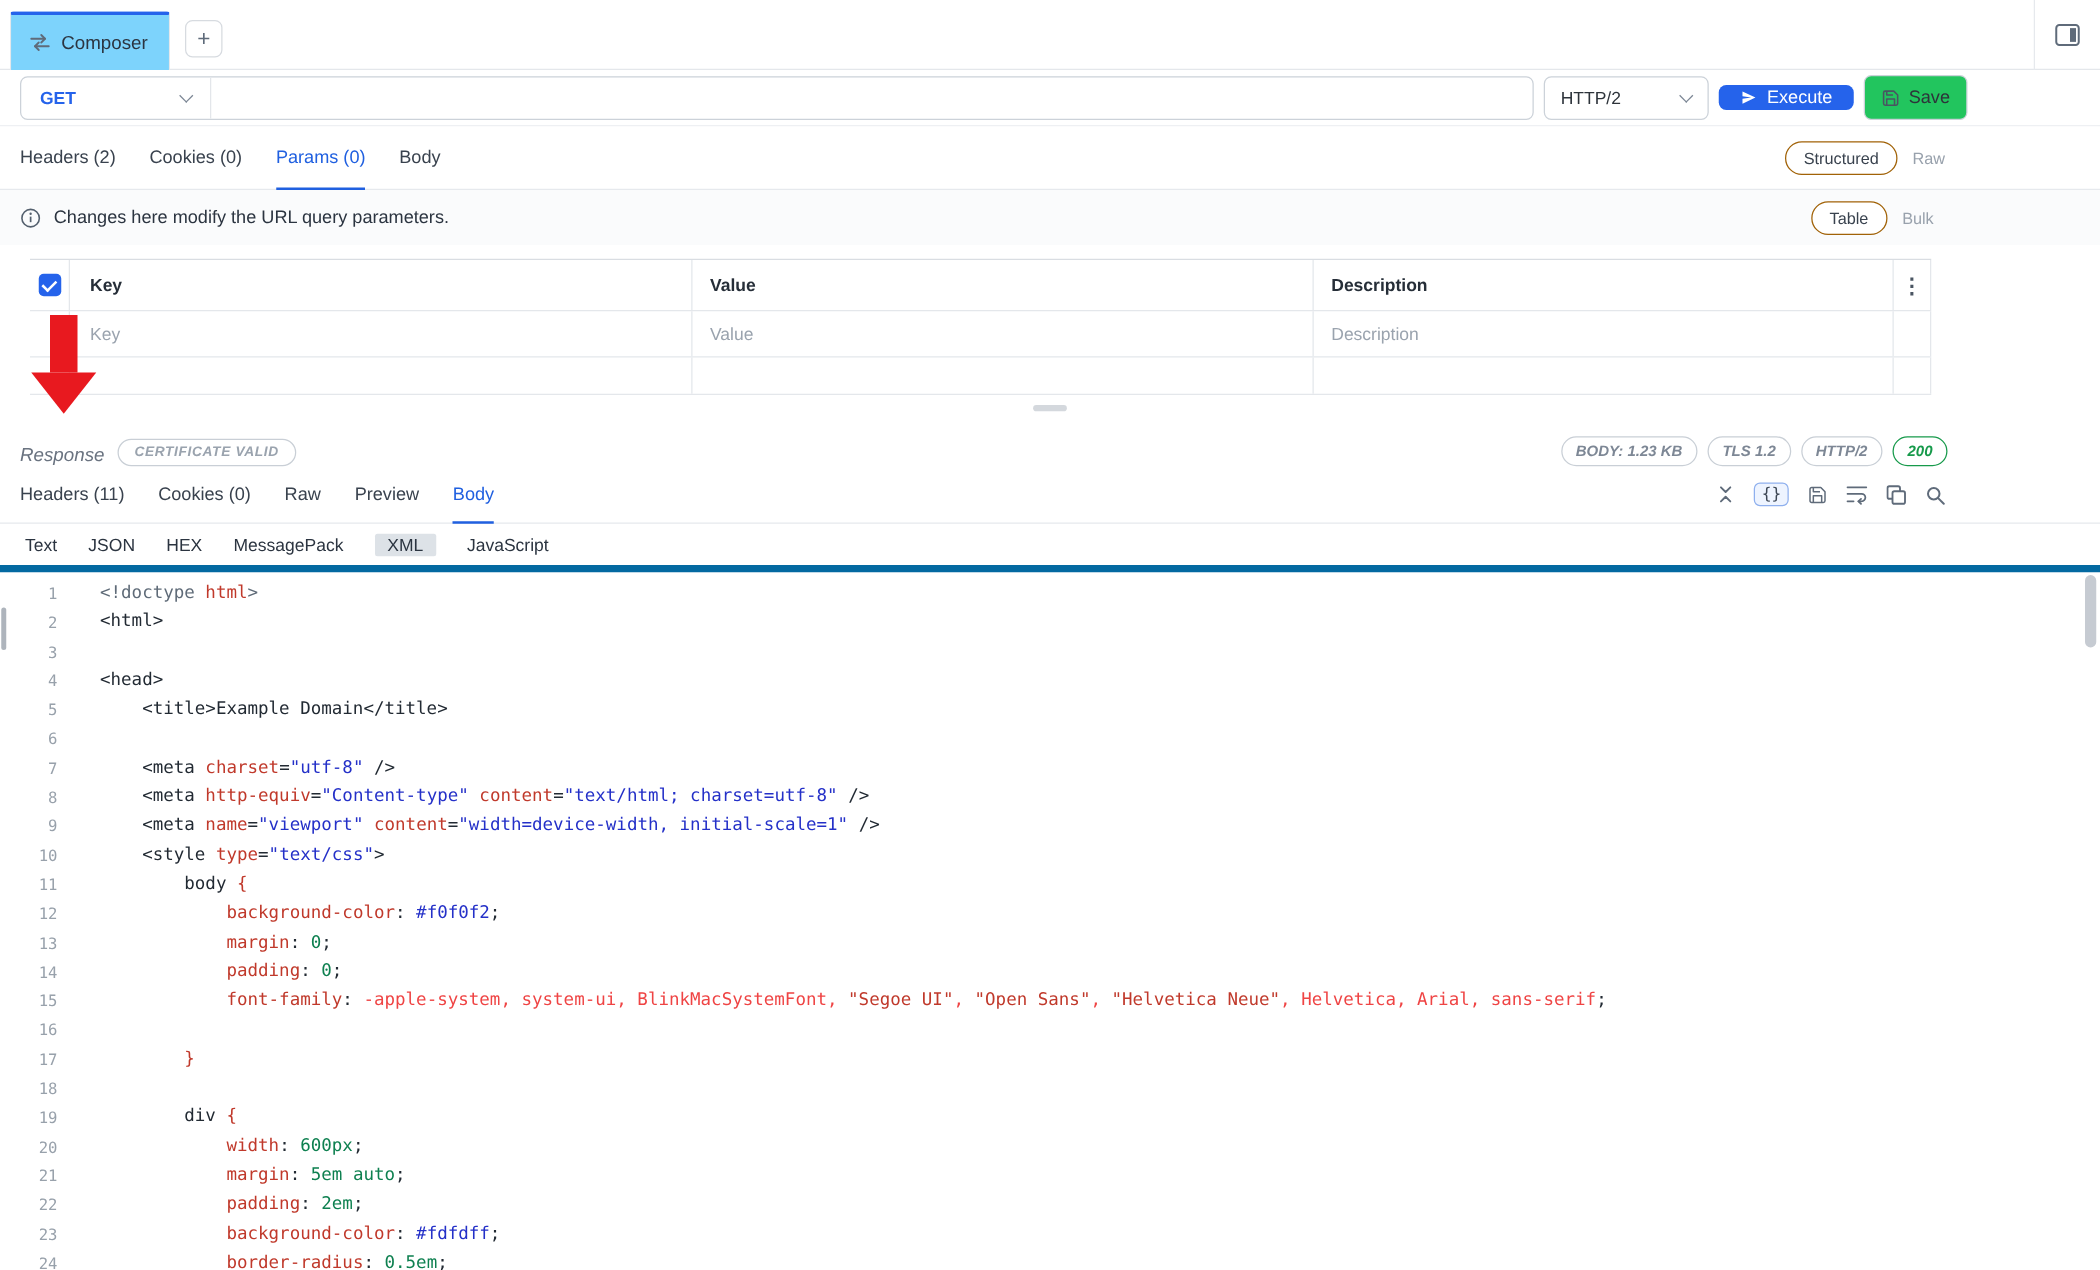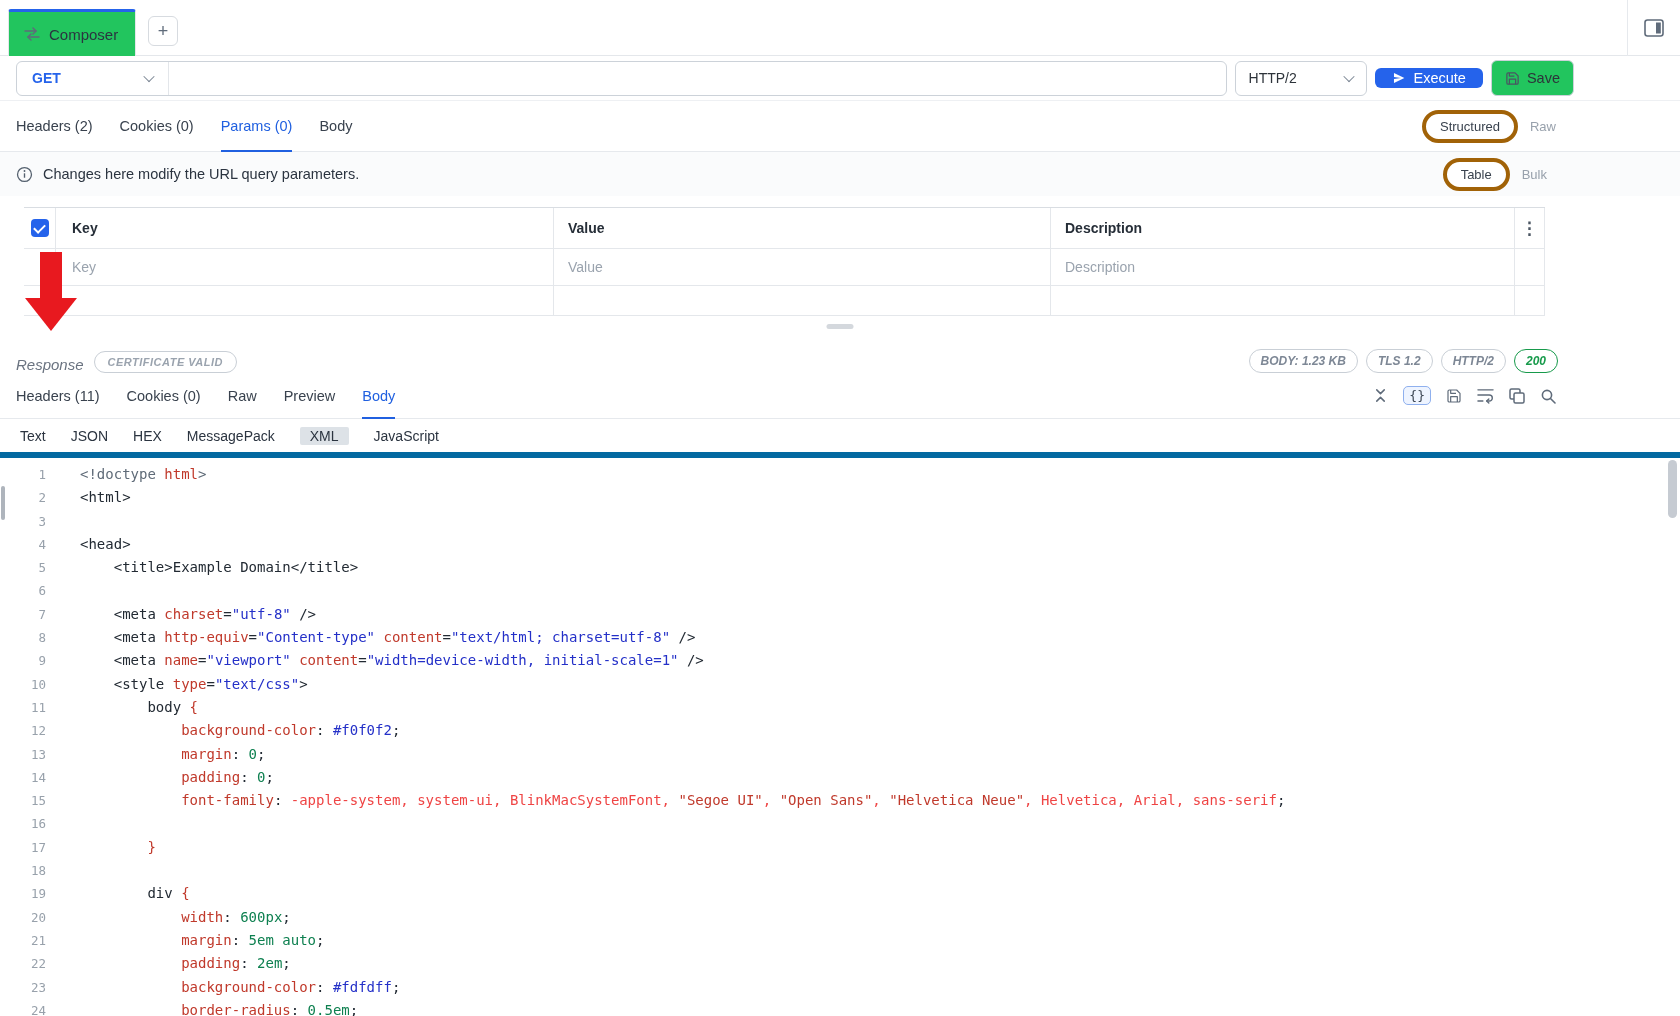--- a/index.html
+++ b/index.html
@@ -3,21 +3,21 @@
 <meta charset="utf-8">
 <style>
   * { margin:0; padding:0; box-sizing:border-box; }
   html,body { width:1680px; height:1016px; background:#fff; overflow:hidden; position:relative;
               font-family:"Liberation Sans", sans-serif; color:#2b3440; }
 
   
   .topbar { height:56px; border-bottom:1px solid #e4e7eb; display:flex; align-items:flex-end; position:relative; background:#fff; }
   .composer-tab { margin-left:8px; height:47px; min-width:128px; border:1px solid #e4e7eb; border-top:3px solid #2563eb;
                   border-bottom:none; border-radius:3px 3px 0 0; display:flex; align-items:center; gap:9px;
-                  padding:0 15px; font-size:15px; color:#2b3440; background:#22c55e; margin-bottom:-1px; z-index:2; }
+                  padding:0 15px; font-size:15px; color:#2b3440; background:#7dd3fc; margin-bottom:-1px; z-index:2; }
   .plus-btn { width:30px; height:30px; border:1px solid #d7dbe0; border-radius:6px; margin:0 0 9px 12px;
               display:flex; align-items:center; justify-content:center; color:#5f6b7a; font-size:18px; background:#fff; }
   .topbar-right { position:absolute; right:0; top:0; height:56px; display:flex; align-items:center;
                   padding:0 16px; border-left:1px solid #e6e9ed; }
 
   
   .reqbar { height:45px; display:flex; align-items:center; padding:0 106px 0 16px; gap:8px; border-bottom:1px solid #eef0f3; }
   .url-group { flex:1; height:35px; border:1px solid #ccd2d9; border-radius:6px; display:flex; align-items:center; overflow:hidden; background:#fff; }
   .method { width:152px; height:100%; display:flex; align-items:center; justify-content:space-between; padding:0 15px;
             color:#2563eb; font-weight:700; font-size:14px; border-right:1px solid #e3e6ea; cursor:pointer; }
@@ -32,21 +32,21 @@
            transform:rotate(45deg) translate(-1px,-1px); }
 
   
   .tabrow { display:flex; align-items:stretch; border-bottom:1px solid #e6e9ed; padding:0 124px 0 16px; position:relative; }
   .reqtabs { height:51px; }
   .resptabs { height:46px; }
   .tab { position:relative; display:flex; align-items:center; margin-right:27px; font-size:14.5px; color:#39424e; cursor:pointer; }
   .tab.active { color:#2060e0; }
   .tab.active::after { content:""; position:absolute; left:0; right:0; bottom:-1px; height:2.5px; background:#2060e0; }
   .row-right { margin-left:auto; display:flex; align-items:center; gap:12px; }
-  .pill-on { border:4px solid #a16207; border-radius:999px; padding:5px 14px; font-size:13px; color:#39424e; cursor:pointer; background:#fff; }
+  .pill-on { border:1px solid #a16207; border-radius:999px; padding:5px 14px; font-size:13px; color:#39424e; cursor:pointer; background:#fff; }
   .pill-off { color:#98a1ac; font-size:13px; cursor:pointer; }
 
   
   .infobar { height:44px; display:flex; align-items:center; padding:0 133px 0 16px; gap:10px; background:#fafbfc; }
   .info-text { font-size:14.5px; color:#2b3440; }
 
   
   .params-table { margin:11px 0 0 24px; width:1521px; font-size:14px; }
   .t-row { display:flex; align-items:center; }
   .t-head { height:42px; border-top:1px solid #d9dde2; border-bottom:1px solid #e4e7eb; font-weight:700; color:#262e38; }

